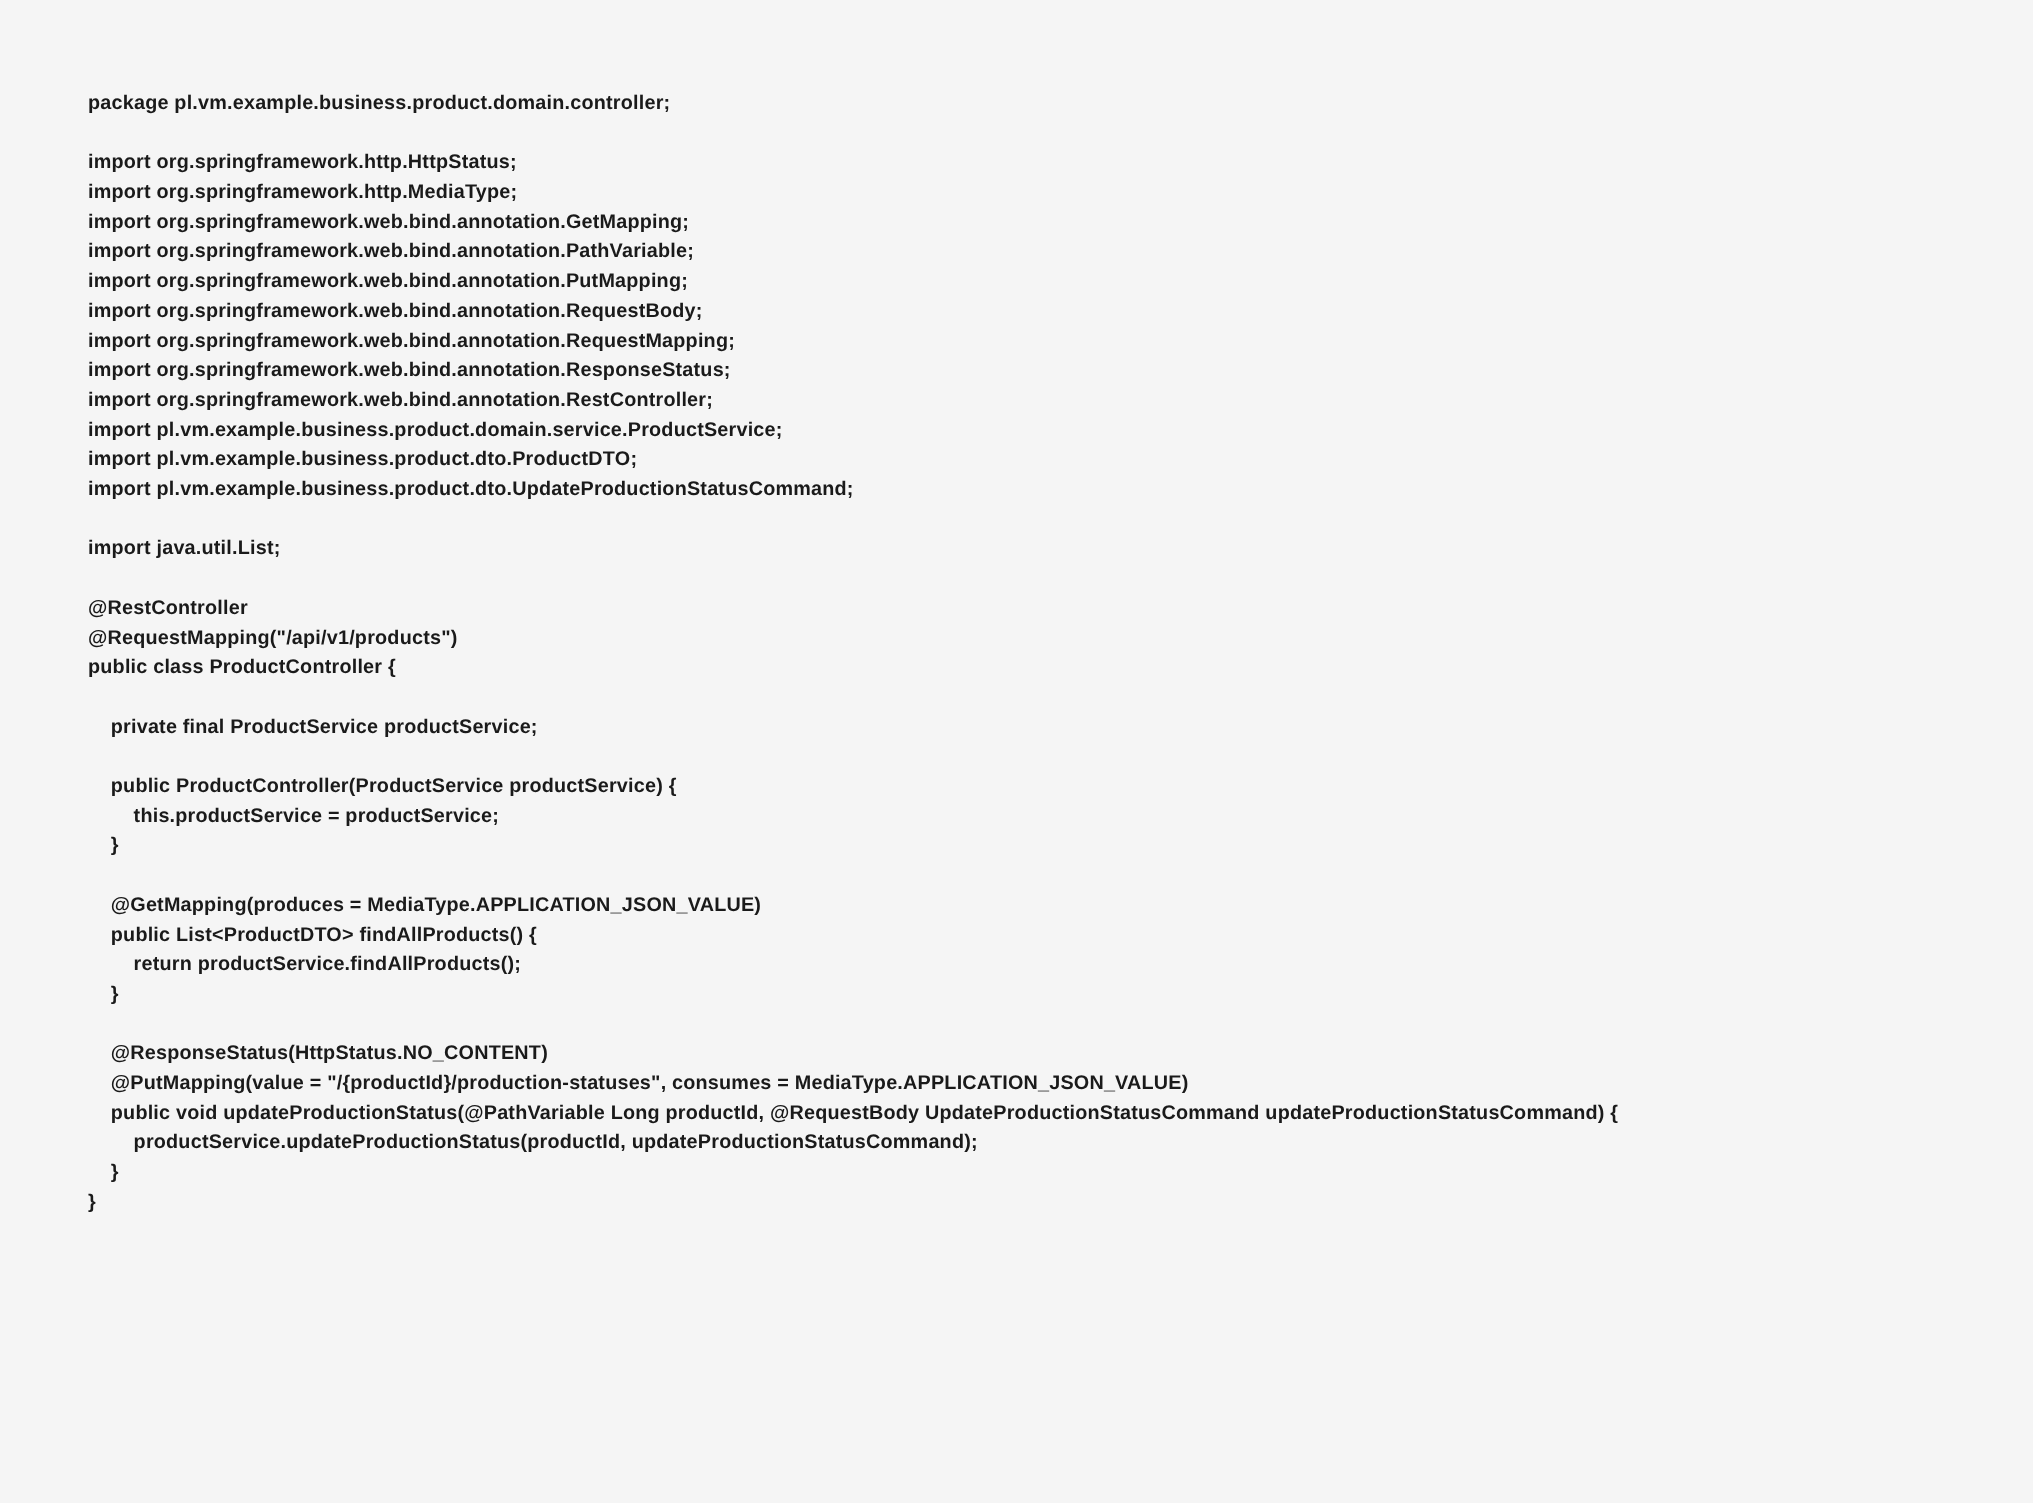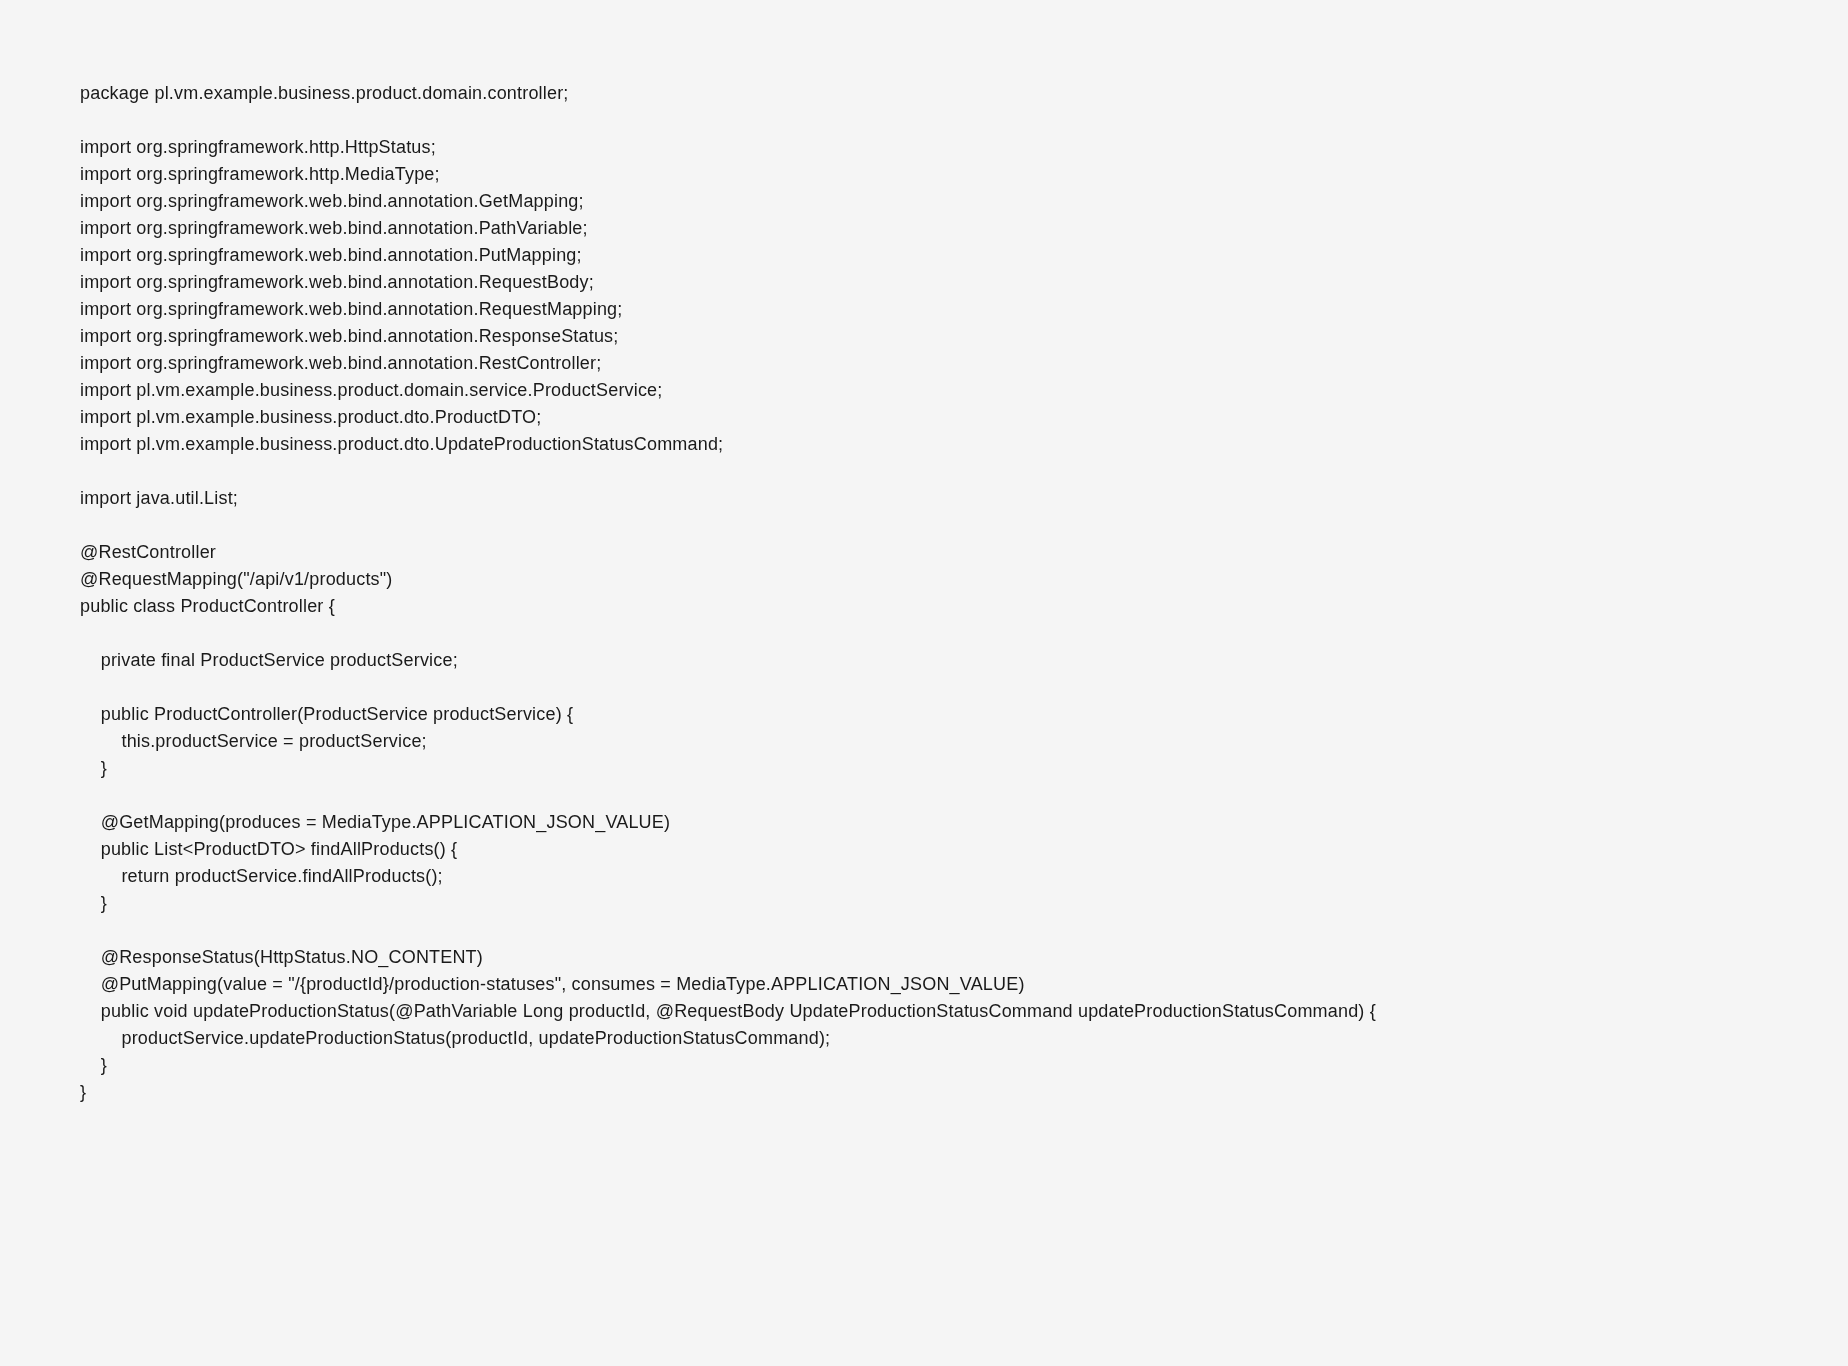--- a/index.html
+++ b/index.html
@@ -19,20 +19,21 @@
       font-weight: 400;
       letter-spacing: 0.01em;
     }
     pre {
       font-family: inherit;
       white-space: pre;
       font-weight: 400;
     }
     .code-container {
       display: block;
+      font-weight: bold;
     }
   </style>
 </head>
 <body>
 
 <pre class="code-container">package pl.vm.example.business.product.domain.controller;
 
 import org.springframework.http.HttpStatus;
 import org.springframework.http.MediaType;
 import org.springframework.web.bind.annotation.GetMapping;

